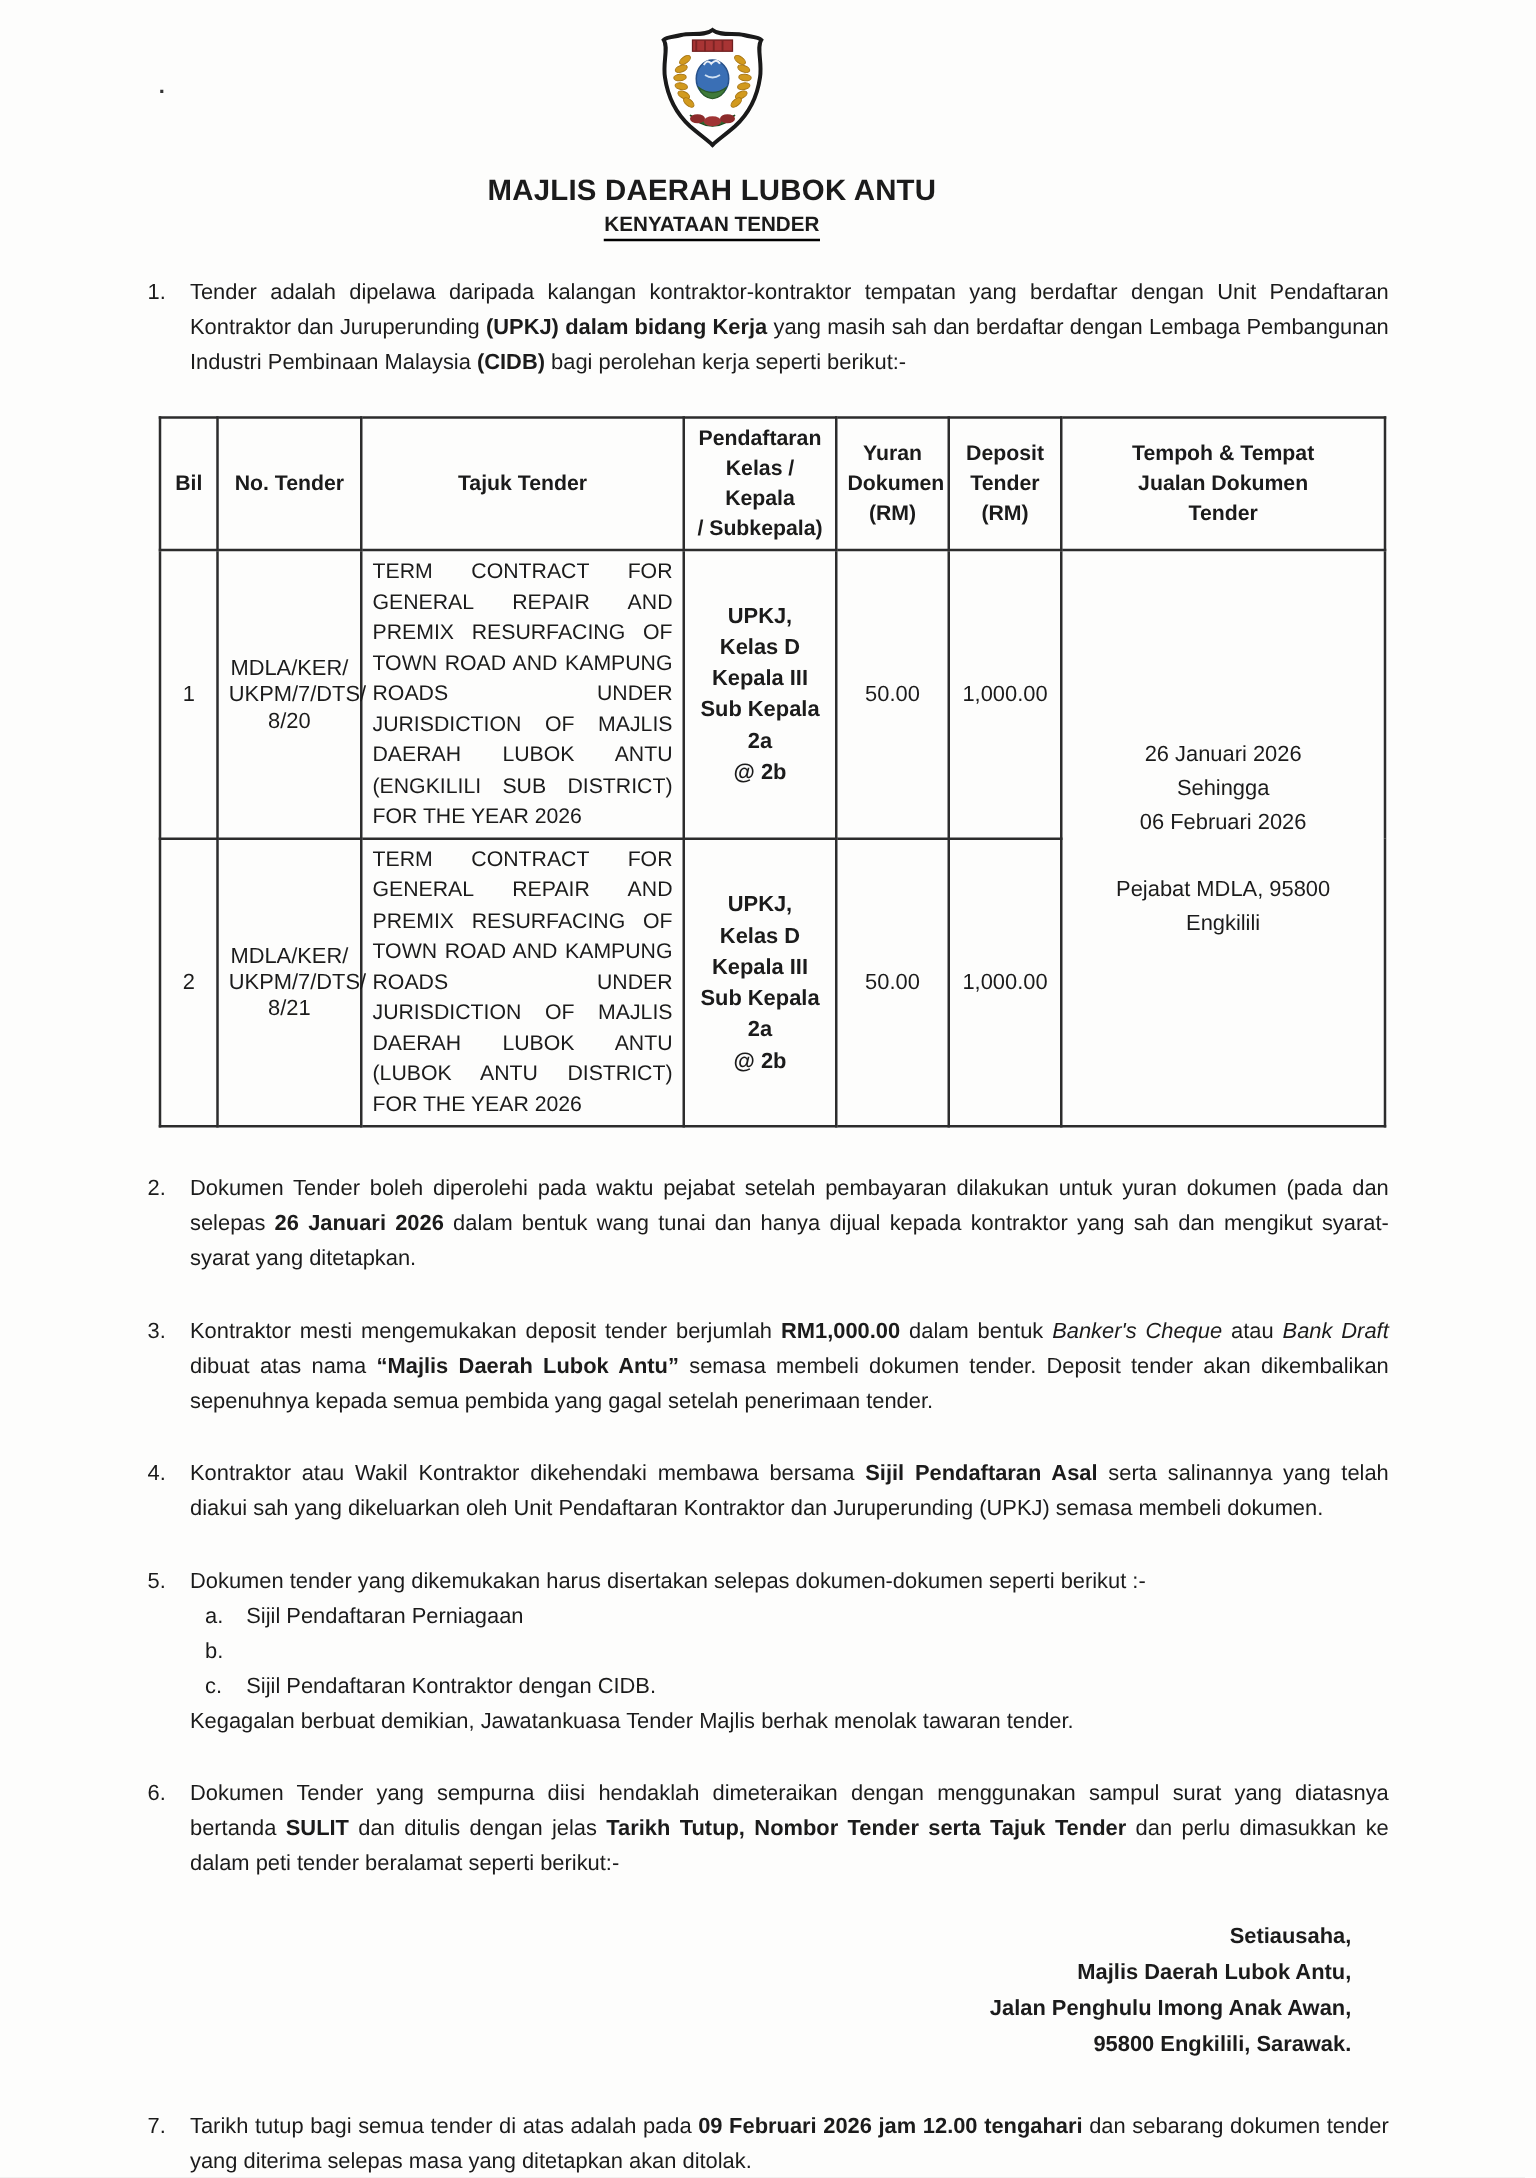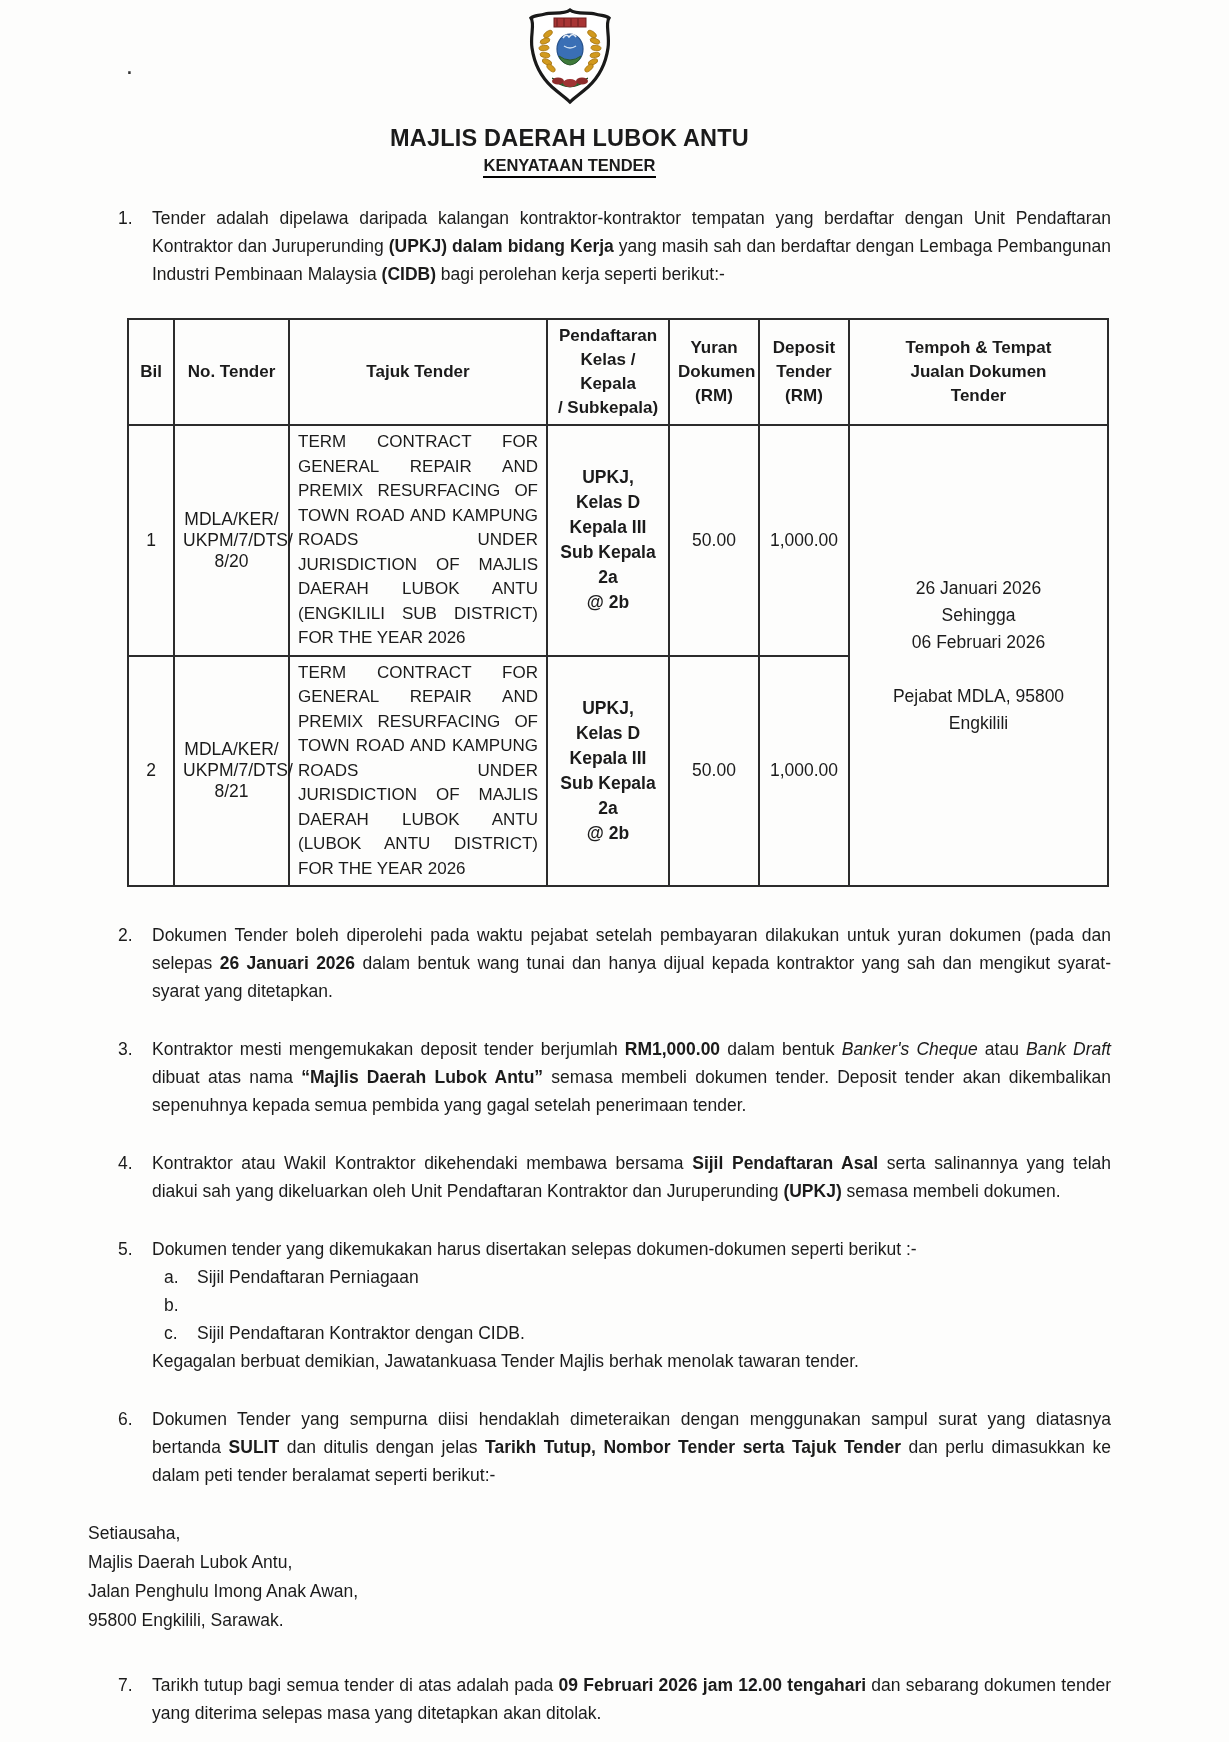--- a/index.html
+++ b/index.html
@@ -7,21 +7,21 @@
   .page {
     position:relative;
     width:1229px; height:1742px;
     margin:0 auto;
     background:#fdfdfc;
     color:#1b1b1b;
     font-family:"Liberation Sans", sans-serif;
     font-size:17.5px;
     overflow:hidden;
   }
-  .content { padding:6px 118px 0 118px; }
+  .content { padding:20px 118px 0 118px; }
   .stray-dot { position:absolute; left:127px; top:58px; font-weight:bold; color:#333; }
 
   .center-shift { transform:translateX(-45px); }
   .crest-wrap { text-align:center; margin-bottom:10px; }
   .doc-title { text-align:center; font-weight:bold; font-size:23.5px; letter-spacing:0.2px; margin-top:14px; }
   .doc-subtitle-wrap { text-align:center; margin-top:3px; margin-bottom:26px; }
   .doc-subtitle { display:inline-block; font-weight:bold; font-size:16.5px; border-bottom:2px solid #000000; padding-bottom:1px; }
 
   .item { display:flex; margin-bottom:30px; line-height:28px; }
   .item .num { width:34px; flex:0 0 34px; }
@@ -36,21 +36,21 @@
     vertical-align:middle;
   }
   table.tender th { font-weight:bold; text-align:center; line-height:24px; font-size:17px; }
   .pre { white-space:pre-line; }
   td.c { text-align:center; }
   td.tajuk { text-align:justify; line-height:24.5px; padding:6px 9px; vertical-align:top; font-size:17px;margin-top:36px; }
   td.pendaftaran { font-weight:bold; text-align:center; line-height:25px; }
   td.tempoh { text-align:center; line-height:27px; }
   td.tempoh .place { margin-top:27px; }
 
-  .address { text-align:left; font-weight:normal; line-height:29px; margin:6px 0 36px 0; transform:translateX(-30px); }
+  .address { text-align:right; font-weight:bold; line-height:29px; margin:6px 0 36px 0; transform:translateX(-30px); }
 </style>
 </head>
 <body>
 
 <div class="page">
   <span class="stray-dot">.</span>
   <div class="content">
 
     <div class="crest-wrap center-shift">
       <svg width="112" height="100" viewBox="0 0 112 100">
@@ -176,21 +176,21 @@
       <div class="body"><span>Dokumen Tender boleh diperolehi pada waktu pejabat setelah pembayaran dilakukan untuk yuran dokumen (pada dan selepas </span><span style="font-weight: bold;">26 Januari 2026</span><span>  dalam bentuk wang tunai dan hanya dijual kepada kontraktor yang sah dan mengikut syarat-syarat yang ditetapkan.</span></div>
     </div>
 
     <div class="item">
       <div class="num">3.</div>
       <div class="body"><span>Kontraktor mesti mengemukakan deposit tender berjumlah </span><span style="font-weight: bold;">RM1,000.00</span><span> dalam bentuk </span><span style="font-style: italic;">Banker's Cheque</span><span> atau </span><span style="font-style: italic;">Bank Draft</span><span> dibuat atas nama </span><span style="font-weight: bold;">“Majlis Daerah Lubok Antu”</span><span> semasa membeli dokumen tender. Deposit tender akan dikembalikan sepenuhnya kepada semua pembida yang gagal setelah penerimaan tender.</span></div>
     </div>
 
     <div class="item">
       <div class="num">4.</div>
-      <div class="body"><span>Kontraktor atau Wakil Kontraktor dikehendaki membawa bersama </span><span style="font-weight: bold;">Sijil Pendaftaran Asal</span><span> serta salinannya yang telah diakui sah yang dikeluarkan oleh Unit Pendaftaran Kontraktor dan Juruperunding </span><span style="font-weight: bold;">(UPKJ)</span><span> semasa membeli dokumen.</span></div>
+      <div class="body"><span>Kontraktor atau Wakil Kontraktor dikehendaki membawa bersama </span><span style="font-weight: bold;">Sijil Pendaftaran Asal</span><span> serta salinannya yang telah diakui sah yang dikeluarkan oleh Unit Pendaftaran Kontraktor dan Juruperunding </span><span style="font-weight: normal;">(UPKJ)</span><span> semasa membeli dokumen.</span></div>
     </div>
 
     <div class="item">
       <div class="num">5.</div>
       <div class="body">
         <div><span>Dokumen tender yang dikemukakan harus disertakan selepas dokumen-dokumen seperti berikut :-</span></div>
         <div class="sub-row">
           <span class="letter">a.</span>
           <span>Sijil Pendaftaran Perniagaan</span>
         </div>

